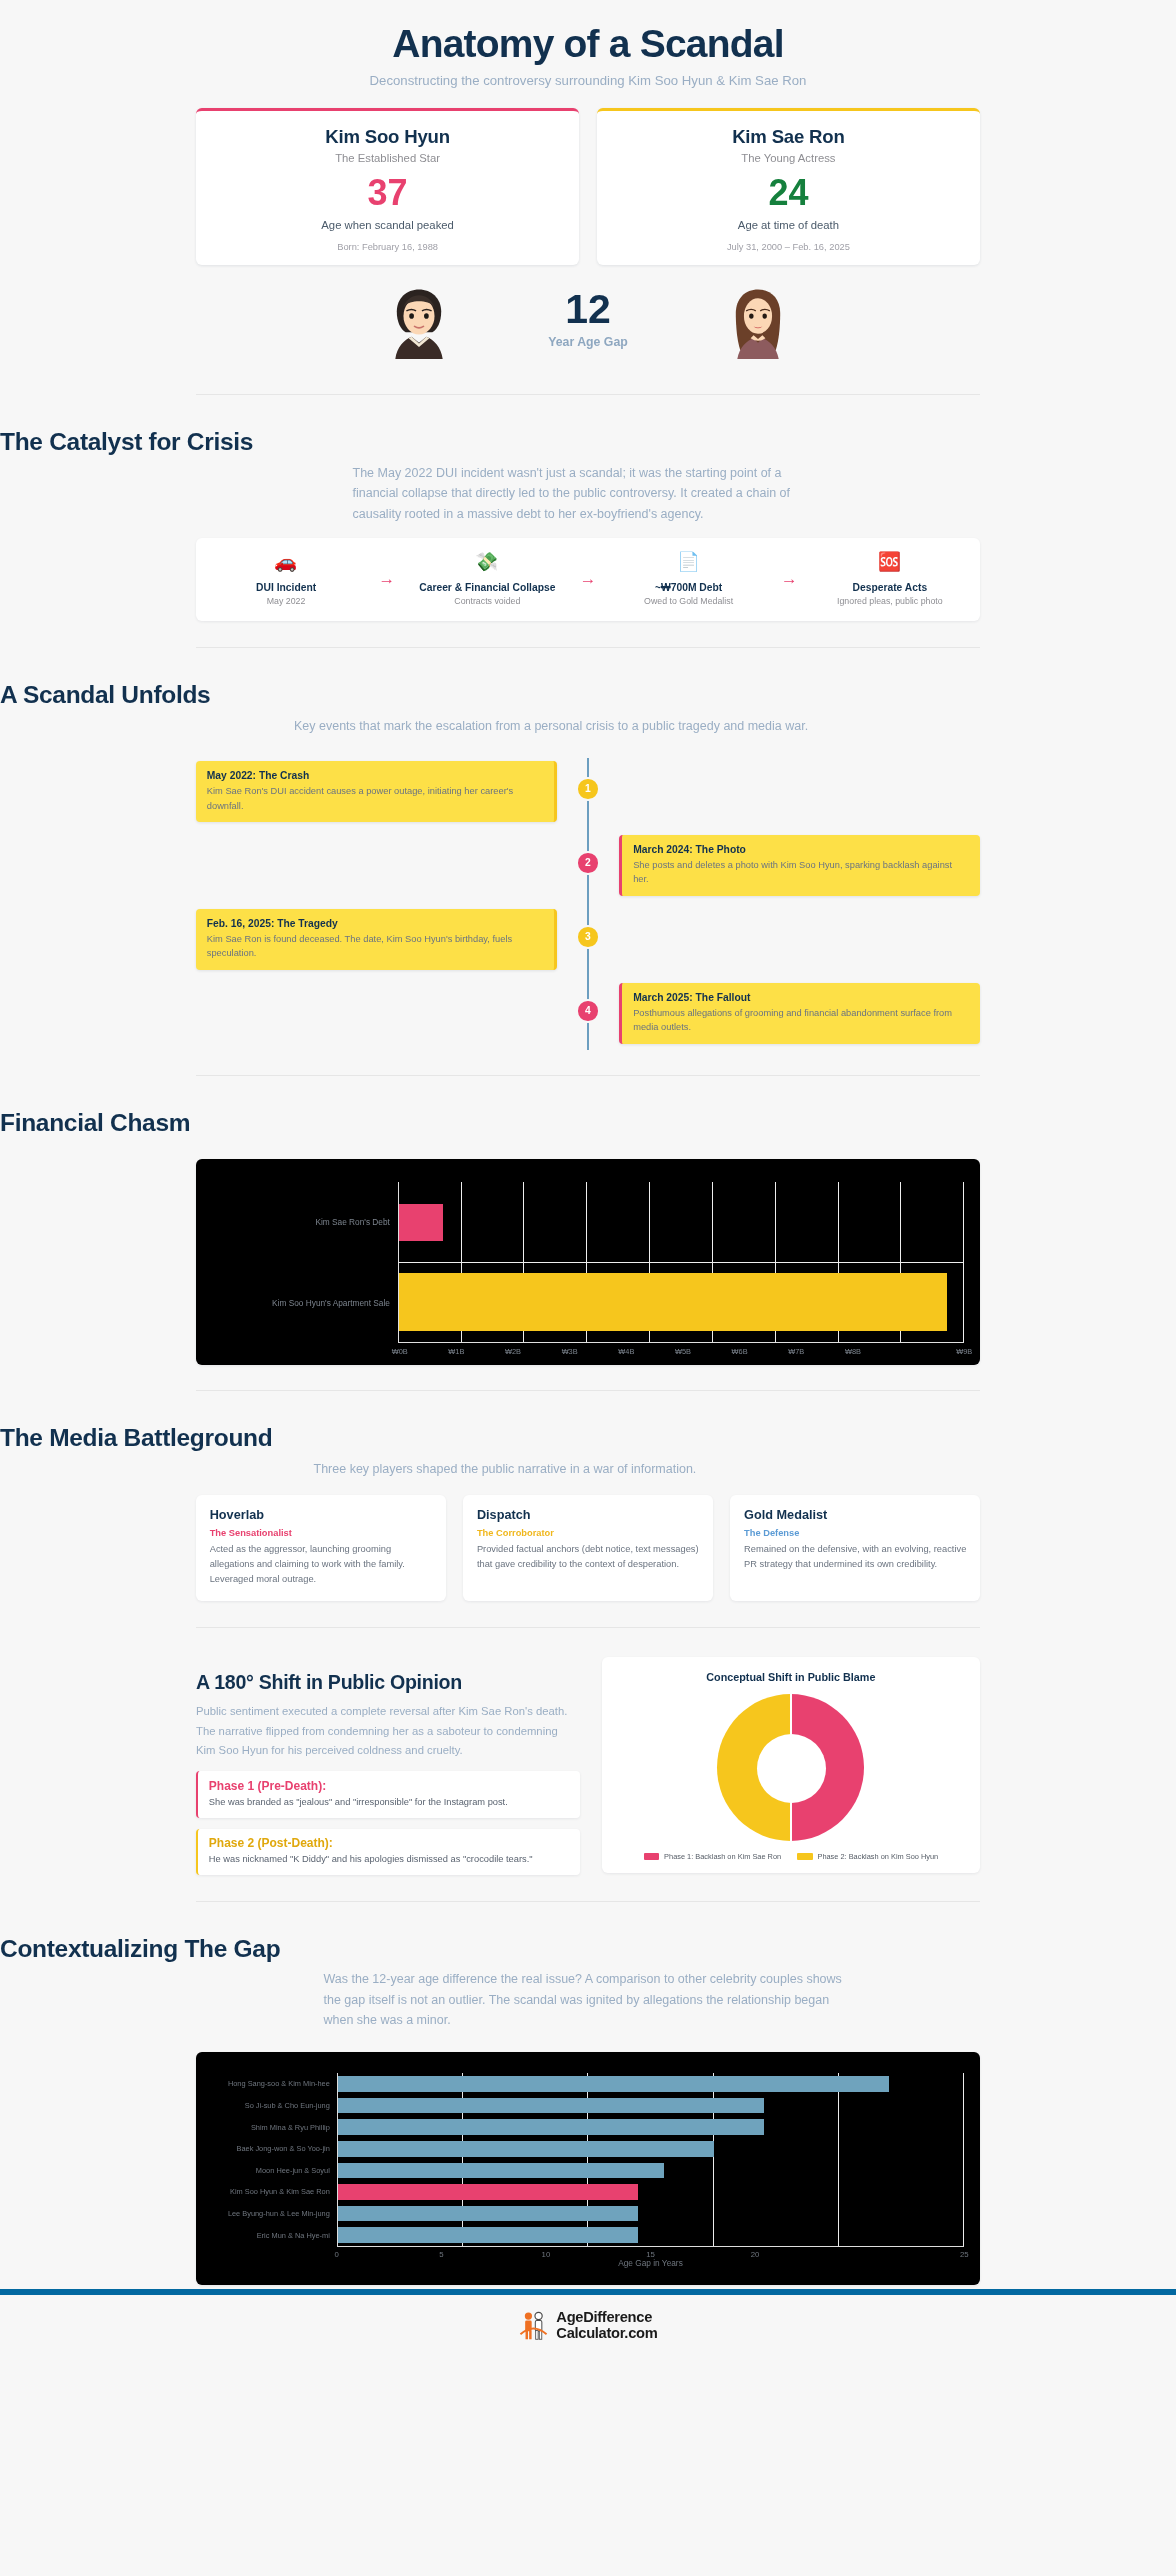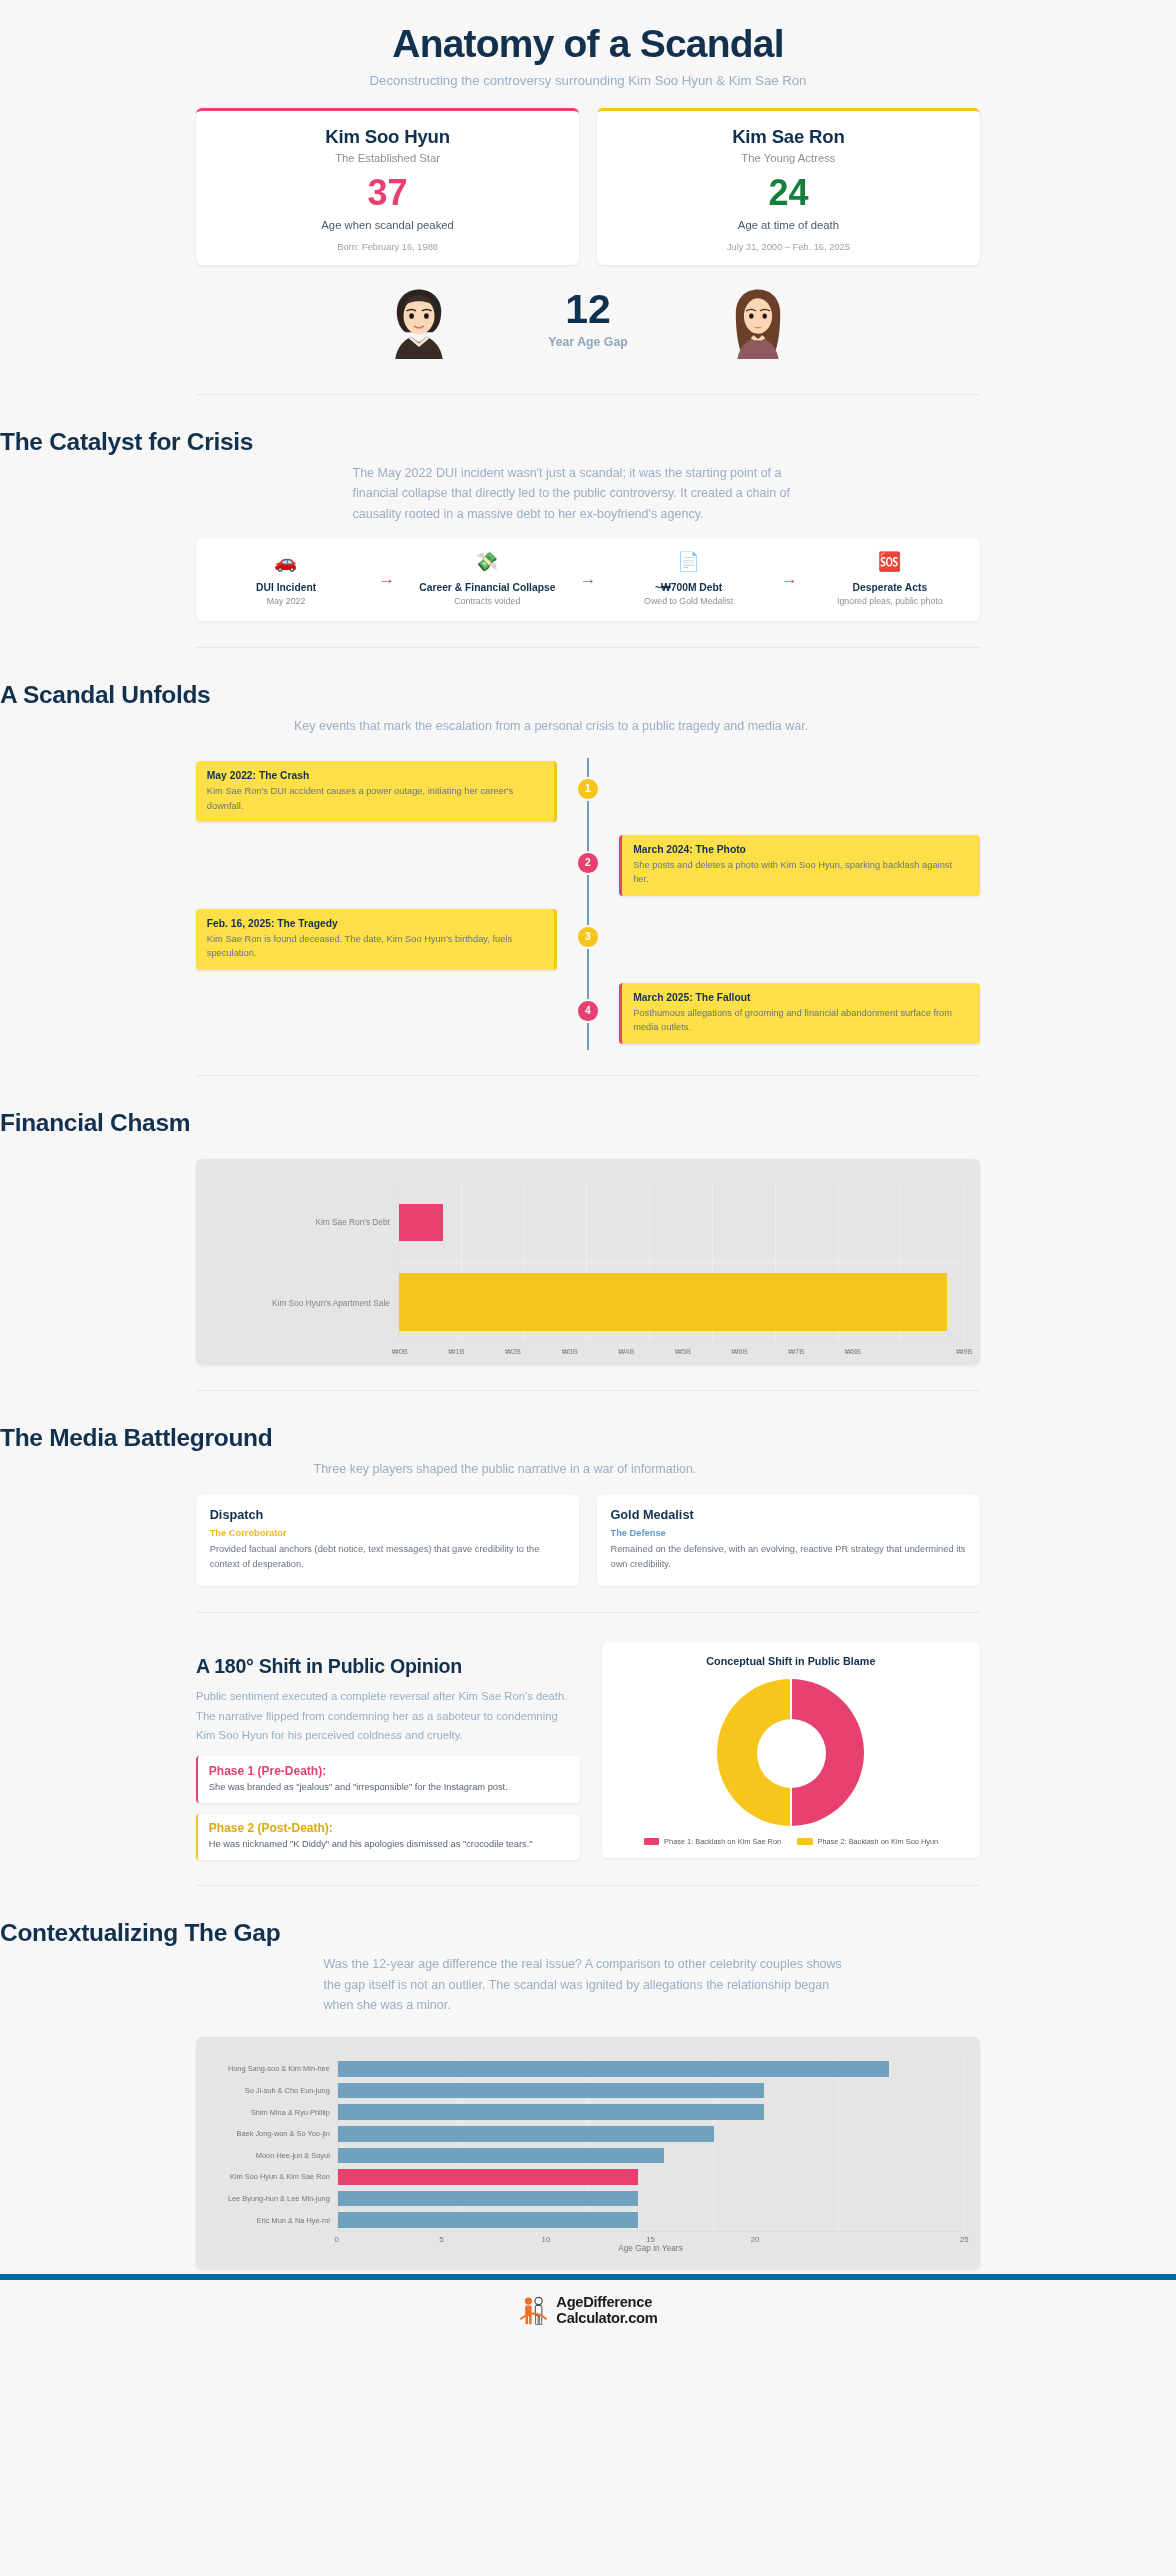--- a/index.html
+++ b/index.html
@@ -82,21 +82,21 @@
     position: absolute; left: 50%; top: 15.7px; margin-left: -11.8px;
     width: 23.5px; height: 23.5px; border-radius: 50%;
     background: #f6c61d; color: #fff; font-size: 10.3px; font-weight: bold;
     display: flex; align-items: center; justify-content: center;
     border: 2px solid #f7f7f7;
   }
   .tl-row.right .tl-dot { background: #e8416f; }
 
   
   .chart-panel {
-    background: #e5e5e5; border-radius: 5.9px; margin: 21.6px 196px 0;
+    background: #000000; border-radius: 5.9px; margin: 21.6px 196px 0;
     box-shadow: 0 1px 2.9px rgba(20,40,70,.08); padding: 17.6px 15.7px;
   }
 
   
   .fc-wrap { display: flex; height: 167px; padding: 5.9px 0 0; }
   .fc-labels { width: 186px; display: flex; flex-direction: column; }
   .fc-lab { flex:1; display:flex; align-items:center; justify-content:flex-end;
             font-size: 8.3px; color: #7c848e; padding-right: 7.8px; text-align: right;}
   .fc-plot { flex: 1; position: relative; border-left: 1px solid #e0e0e0; border-bottom: 1px solid #e0e0e0;}
   .fc-grid { position: absolute; inset: 0; display: flex; }
@@ -386,20 +386,25 @@
 
   <div class="rule"></div>
 
   <div class="section-head">
     <div class="section-title">The Media Battleground</div>
     <div class="section-sub" style="max-width:549px">Three key players shaped the public narrative in a war of information.</div>
   </div>
 
   <div class="media-row">
     <div class="mcard">
+      <div class="mcard-h">Hoverlab</div>
+      <div class="mcard-tag tag-pink">The Sensationalist</div>
+      <div class="mcard-b">Acted as the aggressor, launching grooming allegations and claiming to work with the family. Leveraged moral outrage.</div>
+    </div>
+    <div class="mcard">
       <div class="mcard-h">Dispatch</div>
       <div class="mcard-tag tag-yellow">The Corroborator</div>
       <div class="mcard-b">Provided factual anchors (debt notice, text messages) that gave credibility to the context of desperation.</div>
     </div>
     <div class="mcard">
       <div class="mcard-h">Gold Medalist</div>
       <div class="mcard-tag tag-blue">The Defense</div>
       <div class="mcard-b">Remained on the defensive, with an evolving, reactive PR strategy that undermined its own credibility.</div>
     </div>
   </div>

